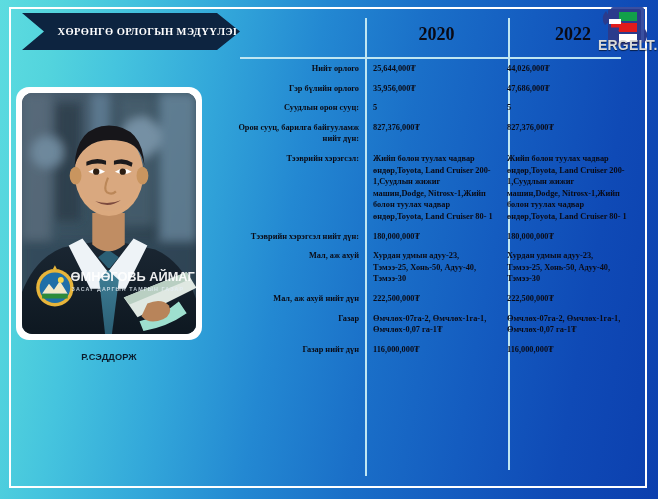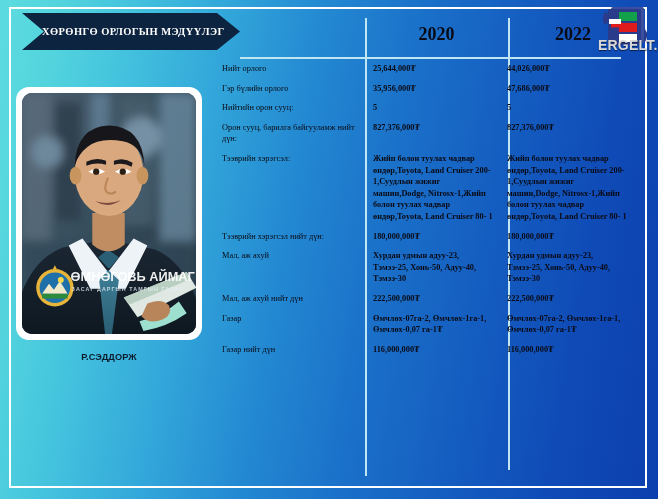--- a/index.html
+++ b/index.html
@@ -30,21 +30,21 @@
     pointer-events: none;
   }
 
   
   .ribbon {
     position: absolute;
     left: 22px; top: 13px;
     width: 218px; height: 37px;
     background: #0d2440;
     clip-path: polygon(0 0, 195px 0, 218px 50%, 195px 100%, 0 100%, 22px 50%);
-    display: flex; align-items: center; justify-content: flex-start;
+    display: flex; align-items: center; justify-content: flex-end;
   }
   .ribbon-text {
     color: #ffffff;
     font-family: "Liberation Serif", "DejaVu Serif", serif;
     font-weight: bold;
     font-size: 10.5px;
     letter-spacing: .4px;
     padding-left: 20px;
     white-space: nowrap;
   }
@@ -133,21 +133,21 @@
 
   .rows { position: absolute; left: 0; top: 41px; width: 430px; }
   .row  { position: relative; display: flex; }
   .cell {
     color: #0a0a14;
     font-family: "Liberation Serif", "DejaVu Serif", serif;
     font-size: 8.3px;
     line-height: 11.6px;
     padding: 4px 6px 4px 8px;
   }
-  .c-label { width: 151px; font-weight: normal; }
+  .c-label { width: 151px; font-weight: bold; text-align: right; }
   .c-v1    { width: 134px; font-weight: bold; }
   .c-v2    { width: 136px; font-weight: bold; }
 </style>
 </head>
 <body>
 
 <div class="slide">
 
   <div class="frame"></div>
 
@@ -281,21 +281,21 @@
         <div class="cell c-v2">44,026,000₮</div>
       </div>
 
       <div class="row">
         <div class="cell c-label">Гэр бүлийн орлого</div>
         <div class="cell c-v1">35,956,000₮</div>
         <div class="cell c-v2">47,686,000₮</div>
       </div>
 
       <div class="row">
-        <div class="cell c-label">Нийтийн орон сууц:</div>
+        <div class="cell c-label">Суудлын орон сууц:</div>
         <div class="cell c-v1">5</div>
         <div class="cell c-v2">5</div>
       </div>
 
       <div class="row">
         <div class="cell c-label">Орон сууц, барилга байгууламж нийт дүн:</div>
         <div class="cell c-v1"> 827,376,000₮</div>
         <div class="cell c-v2">827,376,000₮</div>
       </div>
 

